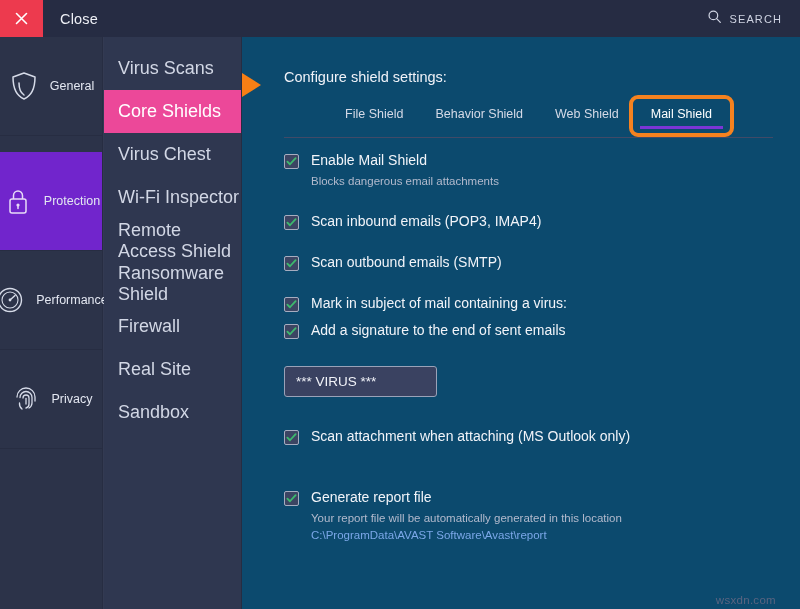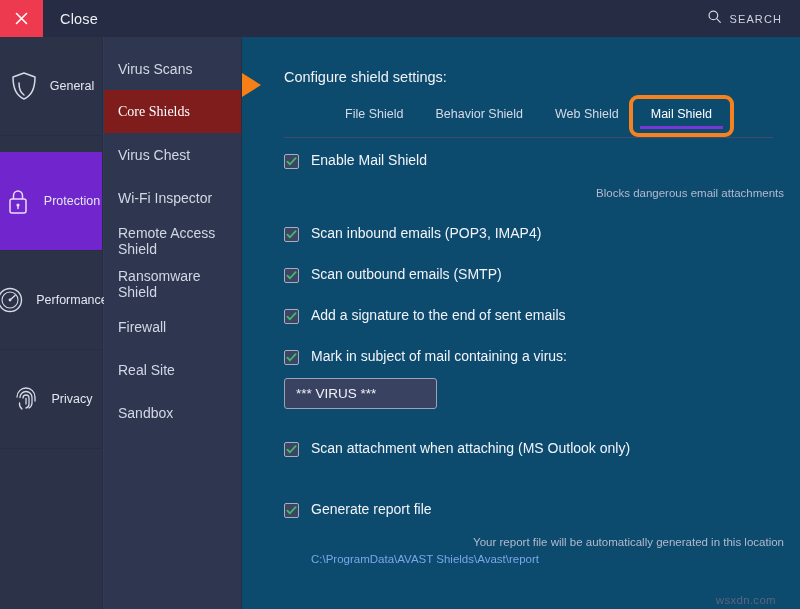--- a/index.html
+++ b/index.html
@@ -97,27 +97,26 @@
     background: #2f3750;
     border-right: 1px solid #272d42;
     padding-top: 10px;
   }
   .subnav-item {
     height: 43px;
     display: flex;
     align-items: center;
     padding-left: 14px;
     color: #d2d7e5;
-    font-size: 14px;
+    font-size: 18px;
     cursor: pointer;
   }
   .subnav-item.active {
-    background: #7f1d1d;
+    background: #ec4899;
     color: #ffffff;
-    font-family: Liberation Serif, serif;
   }
 
   
   .main {
     position: absolute;
     top: 37px; left: 242px;
     width: 646px;
     height: 572px;
     background: #0c4a6e;
     overflow: hidden;
@@ -217,22 +216,21 @@
   .opt-text { flex: 1 1 auto; }
   .opt-label {
     color: #f2f4f9;
     font-size: 14px;
     line-height: 19px;
   }
   .opt-sub {
     color: #b3bacd;
     font-size: 11.5px;
     line-height: 17px;
-    margin-top: 15px;
-    text-align: right;
+    margin-top: 3px;
   }
   .opt-link {
     color: #7ba7e8;
     font-size: 11.5px;
     line-height: 17px;
     cursor: pointer;
   }
 
   .virus-input {
     margin-top: 4px;
@@ -418,40 +416,40 @@
           <svg width="11" height="11" viewBox="0 0 12 12">
             <path d="M1.5 6.2 L4.3 9 L10.5 2.3" fill="none" stroke="#3dba6e" stroke-width="2" stroke-linecap="round" stroke-linejoin="round"></path>
           </svg>
         </div>
         <div class="opt-text">
           <div class="opt-label">Scan outbound emails (SMTP)</div>
         </div>
       </div>
 
       
+      <div class="opt-row tight">
+        <div class="checkbox">
+          <svg width="11" height="11" viewBox="0 0 12 12">
+            <path d="M1.5 6.2 L4.3 9 L10.5 2.3" fill="none" stroke="#3dba6e" stroke-width="2" stroke-linecap="round" stroke-linejoin="round"></path>
+          </svg>
+        </div>
+        <div class="opt-text">
+          <div class="opt-label">Mark in subject of mail containing a virus:</div>
+        </div>
+      </div>
+
+      
       <div class="opt-row">
         <div class="checkbox">
           <svg width="11" height="11" viewBox="0 0 12 12">
             <path d="M1.5 6.2 L4.3 9 L10.5 2.3" fill="none" stroke="#3dba6e" stroke-width="2" stroke-linecap="round" stroke-linejoin="round"></path>
           </svg>
         </div>
         <div class="opt-text">
           <div class="opt-label">Add a signature to the end of sent emails</div>
-        </div>
-      </div>
-
-      
-      <div class="opt-row tight">
-        <div class="checkbox">
-          <svg width="11" height="11" viewBox="0 0 12 12">
-            <path d="M1.5 6.2 L4.3 9 L10.5 2.3" fill="none" stroke="#3dba6e" stroke-width="2" stroke-linecap="round" stroke-linejoin="round"></path>
-          </svg>
-        </div>
-        <div class="opt-text">
-          <div class="opt-label">Mark in subject of mail containing a virus:</div>
         </div>
       </div>
 
       <input class="virus-input" type="text" value="*** VIRUS ***" style="">
 
       
       <div class="opt-row">
         <div class="checkbox">
           <svg width="11" height="11" viewBox="0 0 12 12">
             <path d="M1.5 6.2 L4.3 9 L10.5 2.3" fill="none" stroke="#3dba6e" stroke-width="2" stroke-linecap="round" stroke-linejoin="round"></path>
@@ -465,21 +463,21 @@
       
       <div class="opt-row" style="margin-top:42px;">
         <div class="checkbox">
           <svg width="11" height="11" viewBox="0 0 12 12">
             <path d="M1.5 6.2 L4.3 9 L10.5 2.3" fill="none" stroke="#3dba6e" stroke-width="2" stroke-linecap="round" stroke-linejoin="round"></path>
           </svg>
         </div>
         <div class="opt-text">
           <div class="opt-label">Generate report file</div>
           <div class="opt-sub">Your report file will be automatically generated in this location</div>
-          <div class="opt-link">C:\ProgramData\AVAST Shields\Avast\report</div>
+          <div class="opt-link">C:\ProgramData\AVAST Software\Avast\report</div>
         </div>
       </div>
 
     </div>
 
     <div class="scrollbar-track">
       <div class="scrollbar-thumb"></div>
     </div>
   </div>
 

